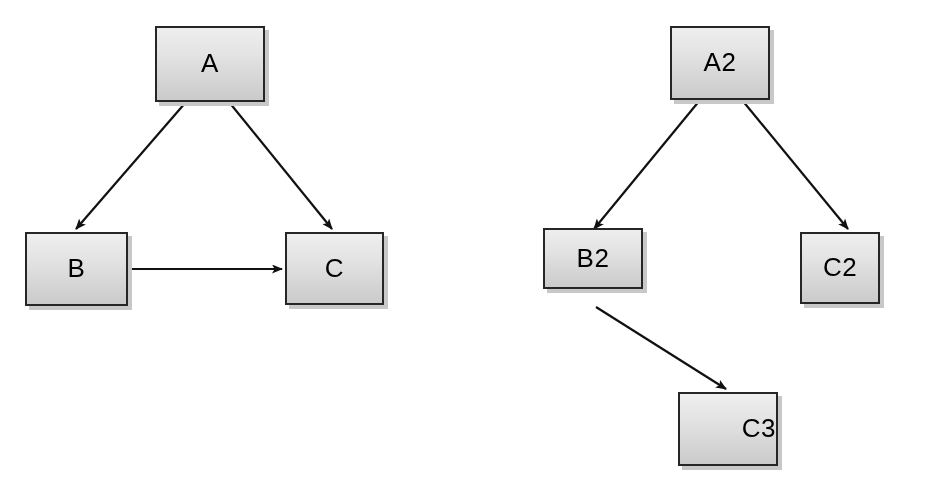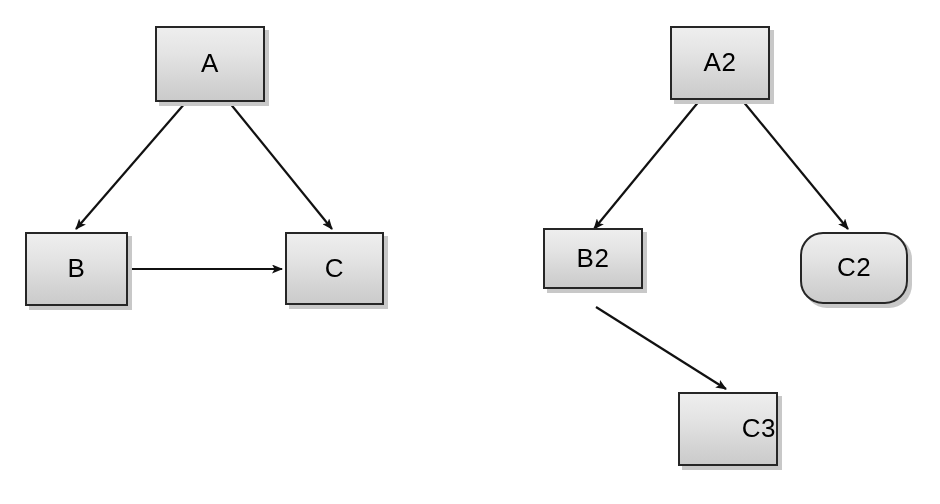--- a/index.html
+++ b/index.html
@@ -78,20 +78,20 @@
       </div>
       <div class="node" style="left: 285px; top: 232px; width: 99px; height: 73px;">
         <span class="node-label">C</span>
       </div>
       <div class="node" style="left: 670px; top: 26px; width: 100px; height: 74px;">
         <span class="node-label">A2</span>
       </div>
       <div class="node" style="left: 543px; top: 228px; width: 100px; height: 61px;">
         <span class="node-label">B2</span>
       </div>
-      <div class="node" style="left: 800px; top: 232px; width: 108px; height: 72px; border-radius: 23px;">
+      <div class="node" style="left: 800px; top: 232px; width: 80px; height: 72px;">
         <span class="node-label">C2</span>
       </div>
       <div class="node" style="left: 678px; top: 392px; width: 100px; height: 74px; justify-content: flex-end;">
         <span class="node-label">C3</span>
       </div>
     </div>
 </div>
 
 </body></html>

